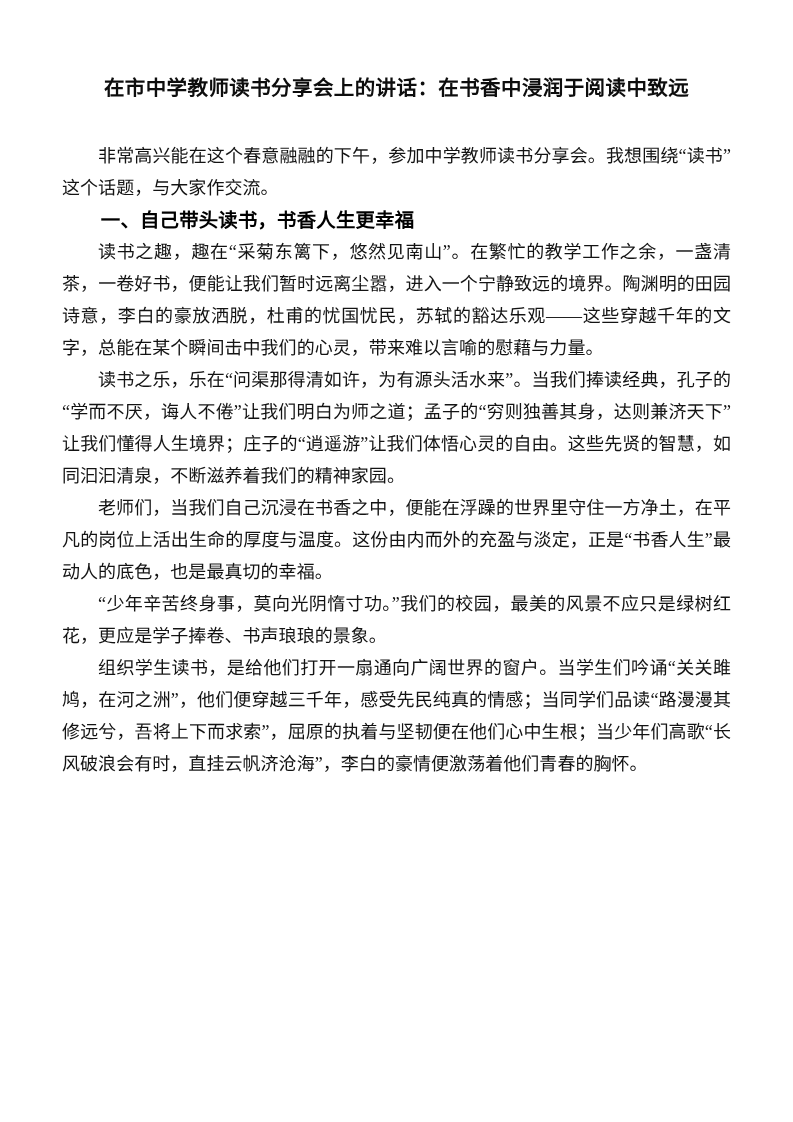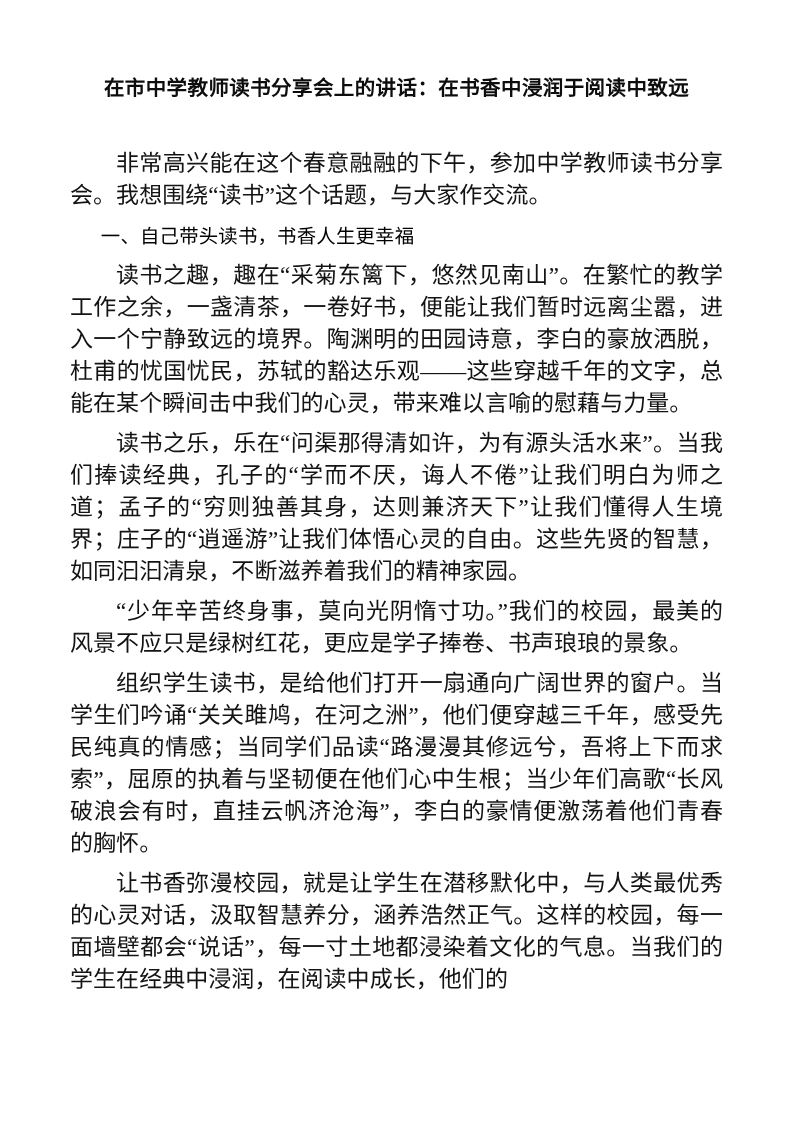--- a/index.html
+++ b/index.html
@@ -38,35 +38,35 @@
     padding: 0;
     white-space: nowrap;
   }
 
   .title-gap {
     height: 36px;
   }
 
   .para {
     font-family: "Liberation Serif", "DejaVu Serif", serif;
-    font-size: 23px;
+    font-size: 18px;
     line-height: 32px;
     color: #131313;
     text-align: justify;
     text-justify: inter-ideograph;
     text-indent: 2em;
-    margin: 8px;
+    margin: 0;
     padding: 0;
     letter-spacing: 0.05px;
     word-break: break-all;
   }
 
   .heading {
     font-family: "Liberation Sans", "DejaVu Sans", sans-serif;
-    font-weight: normal;
+    font-weight: bold;
     font-size: 19.4px;
     line-height: 32px;
     color: #000000;
     text-align: left;
     text-indent: 2em;
     margin: 0;
     padding: 0;
     letter-spacing: 0.2px;
   }
 </style>
@@ -78,19 +78,19 @@
 
     <h1 class="doc-title">在市中学教师读书分享会上的讲话：在书香中浸润于阅读中致远</h1>
 
     <div class="title-gap"></div>
 
     <div id="blocks">
         <p class="para">非常高兴能在这个春意融融的下午，参加中学教师读书分享会。我想围绕“读书”这个话题，与大家作交流。</p>
         <p class="heading">一、自己带头读书，书香人生更幸福</p>
         <p class="para">读书之趣，趣在“采菊东篱下，悠然见南山”。在繁忙的教学工作之余，一盏清茶，一卷好书，便能让我们暂时远离尘嚣，进入一个宁静致远的境界。陶渊明的田园诗意，李白的豪放洒脱，杜甫的忧国忧民，苏轼的豁达乐观——这些穿越千年的文字，总能在某个瞬间击中我们的心灵，带来难以言喻的慰藉与力量。</p>
         <p class="para">读书之乐，乐在“问渠那得清如许，为有源头活水来”。当我们捧读经典，孔子的“学而不厌，诲人不倦”让我们明白为师之道；孟子的“穷则独善其身，达则兼济天下”让我们懂得人生境界；庄子的“逍遥游”让我们体悟心灵的自由。这些先贤的智慧，如同汩汩清泉，不断滋养着我们的精神家园。</p>
+        <p class="para">老师们，当我们自己沉浸在书香之中，便能在浮躁的世界里守住一方净土，在平凡的岗位上活出生命的厚度与温度。这份由内而外的充盈与淡定，正是“书香人生”最动人的底色，也是最真切的幸福。</p>
         <p class="para">“少年辛苦终身事，莫向光阴惰寸功。”我们的校园，最美的风景不应只是绿树红花，更应是学子捧卷、书声琅琅的景象。</p>
         <p class="para">组织学生读书，是给他们打开一扇通向广阔世界的窗户。当学生们吟诵“关关雎鸠，在河之洲”，他们便穿越三千年，感受先民纯真的情感；当同学们品读“路漫漫其修远兮，吾将上下而求索”，屈原的执着与坚韧便在他们心中生根；当少年们高歌“长风破浪会有时，直挂云帆济沧海”，李白的豪情便激荡着他们青春的胸怀。</p>
-        <p class="para">让书香弥漫校园，就是让学生在潜移默化中，与人类最优秀的心灵对话，汲取智慧养分，涵养浩然正气。这样的校园，每一面墙壁都会“说话”，每一寸土地都浸染着文化的气息。当我们的学生在经典中浸润，在阅读中成长，他们的</p>
       </div>
 
   </div>
 </div>
 
 </body></html>

